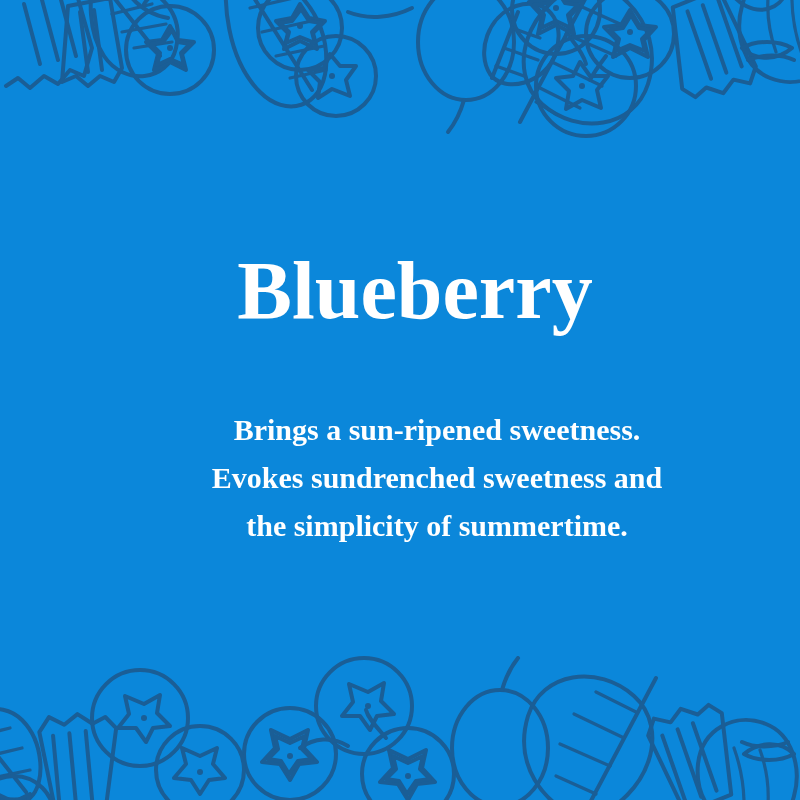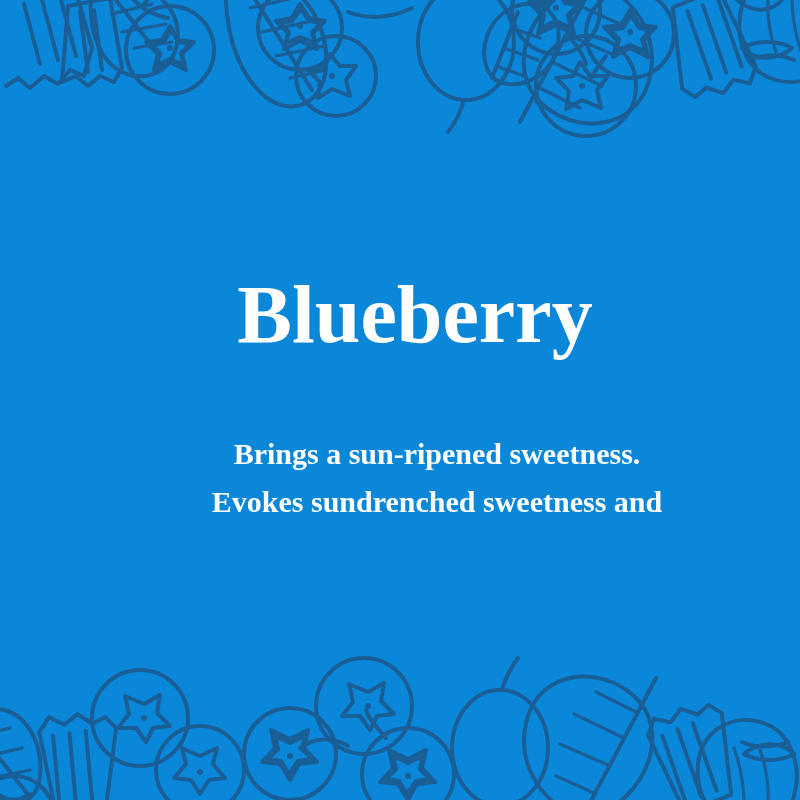--- a/index.html
+++ b/index.html
@@ -341,16 +341,17 @@
       </g>
 
     </svg>
   </div>
 
   <div id="content">
     <h1 id="title">Blueberry</h1>
     <p id="description">
       <span class="line">Brings a sun-ripened sweetness.</span>
       <span class="line">Evokes sundrenched sweetness and</span>
+      <span class="line">the simplicity of summertime.</span>
     </p>
   </div>
 
 </div>
 
 </body></html>

